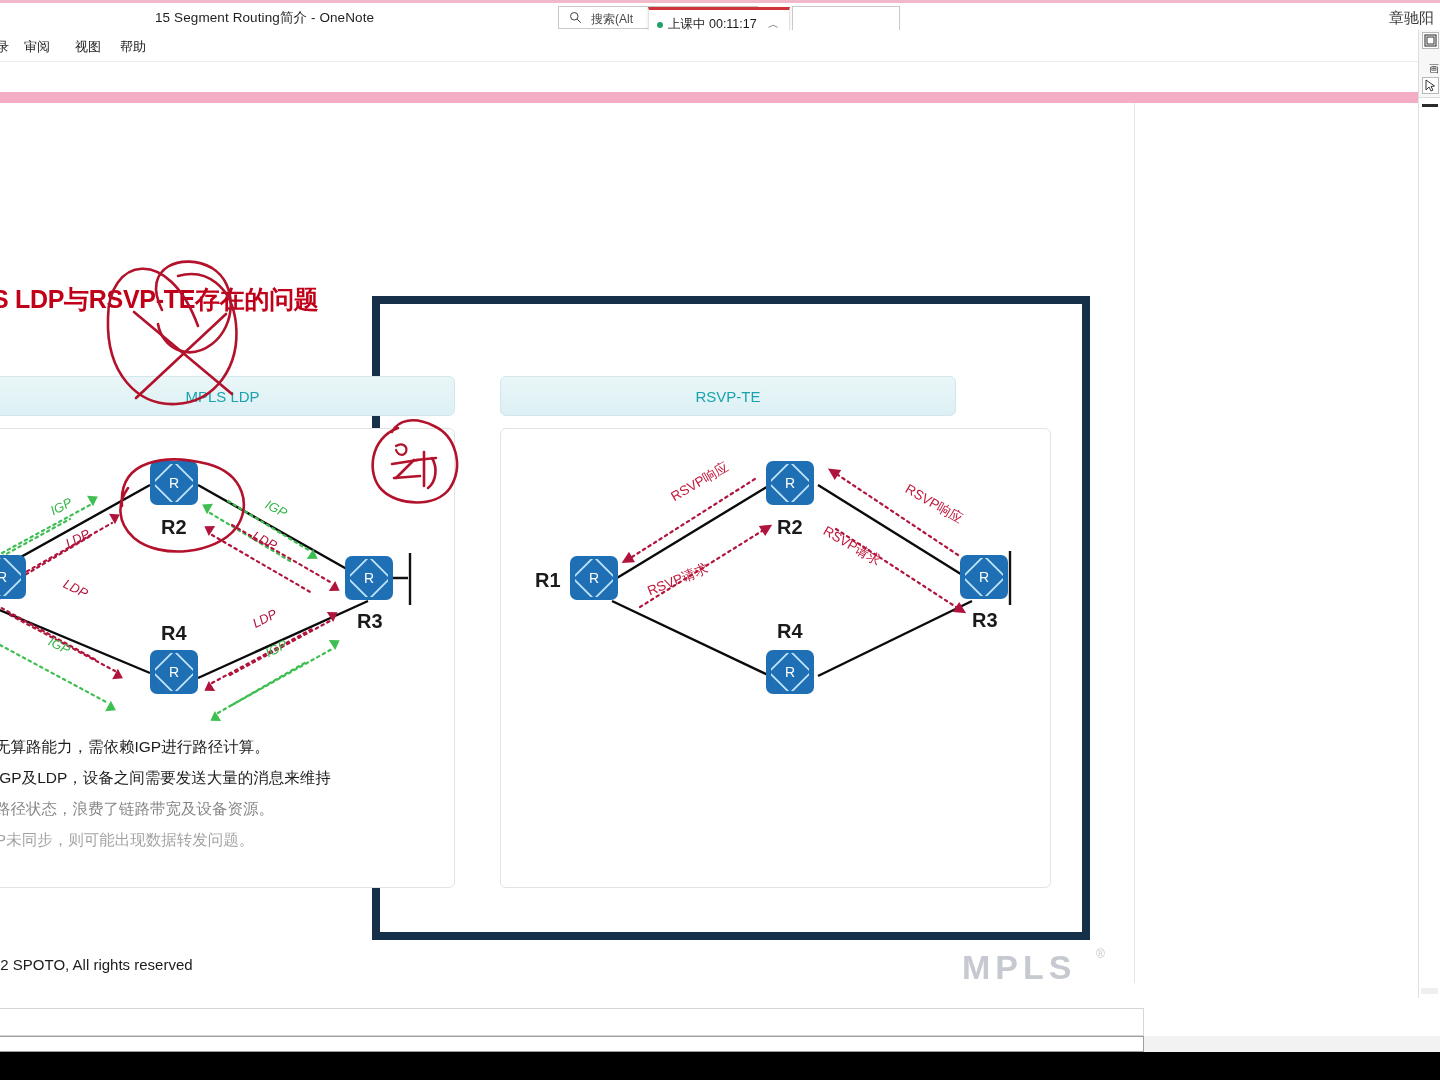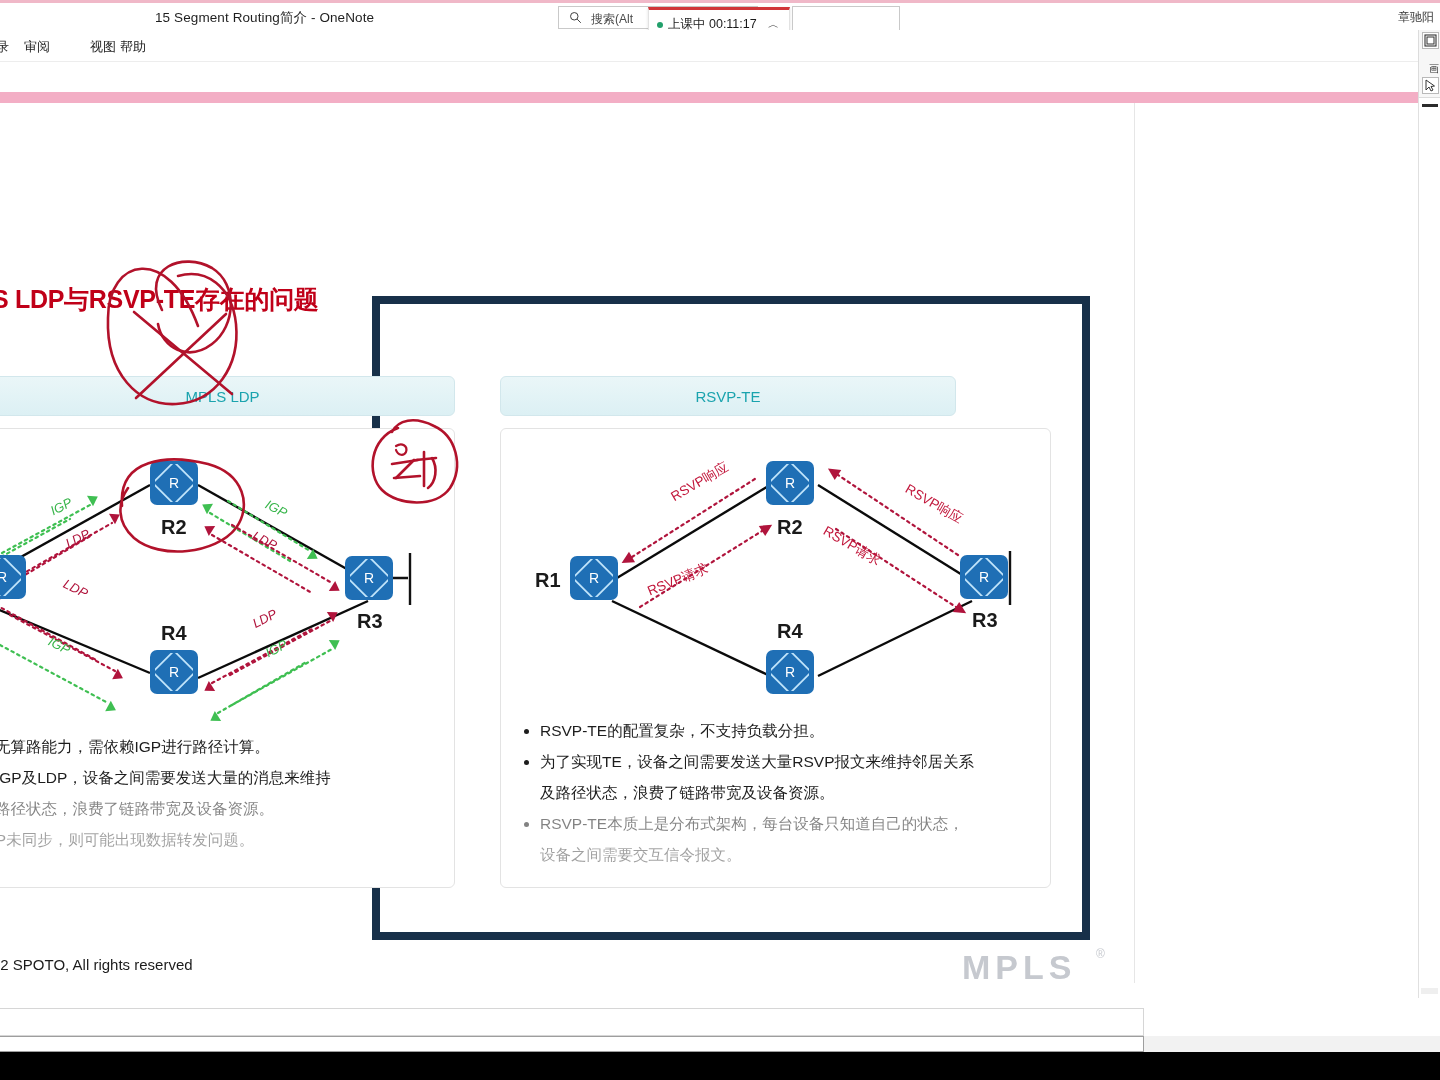--- a/index.html
+++ b/index.html
@@ -47,21 +47,21 @@
     white-space:nowrap;
   }
   .class-chevron {
     position:absolute; right:10px; top:7px; font-size:11px; color:#3a3a3a;
   }
   .blank-field {
     position:absolute; left:792px; top:3px; width:108px; height:25px;
     border:1px solid #c9c9c9; background:#fff;
   }
   .user-name {
-    position:absolute; right:6px; top:6px; font-size:12px; color:#3a3a3a;
+    position:absolute; right:6px; top:6px; font-size:15px; color:#3a3a3a;
     white-space:nowrap;
   }
 
   
   .ribbon {
     position:absolute; left:0; top:30px; width:1440px; height:32px;
     background:#ffffff; border-bottom:1px solid #ededed;
   }
   .ribbon-item {
     position:absolute; top:8px; font-size:13px; color:#232323; white-space:nowrap;
@@ -244,21 +244,21 @@
       <div class="class-chevron">︿</div>
     </div>
 
     <div class="blank-field"></div>
     <div class="user-name">章驰阳</div>
   </div>
 
   <div class="ribbon">
     <div class="ribbon-item" style="left:-4px">录</div>
     <div class="ribbon-item" style="left:24px">审阅</div>
-    <div class="ribbon-item" style="left:90px">视图</div>
+    <div class="ribbon-item" style="left:75px">视图</div>
     <div class="ribbon-item" style="left:120px">帮助</div>
   </div>
 
   <div class="tabstrip">
     <div class="sec-tab partial"></div>
 
     <div class="sec-tab" style="left:12px;width:45px;background:#8fd6e8">IPv6</div>
     <div class="sec-tab" style="left:62px;width:67px;background:#c8e89a">IPv6路由</div>
     <div class="sec-tab" style="left:133px;width:66px;background:#a8e2a0">IPv6隧道</div>
     <div class="sec-tab" style="left:203px;width:46px;background:#a7e3dd">QoS</div>
@@ -426,29 +426,20 @@
     <div class="rlabel" style="left:535px;top:466px">R1</div>
     <div class="rlabel" style="left:777px;top:413px">R2</div>
     <div class="rlabel" style="left:972px;top:506px">R3</div>
     <div class="rlabel" style="left:777px;top:517px">R4</div>
 
     <div class="proto-label proto-rsvp" style="left:668px;top:370px;transform:rotate(-30deg)">RSVP响应</div>
     <div class="proto-label proto-rsvp" style="left:902px;top:392px;transform:rotate(30deg)">RSVP响应</div>
     <div class="proto-label proto-rsvp" style="left:646px;top:468px;transform:rotate(-22deg)">RSVP请求</div>
     <div class="proto-label proto-rsvp" style="left:820px;top:434px;transform:rotate(30deg)">RSVP请求</div>
 
-    <div class="bullets right">
-      <ul>
-        <li>RSVP-TE的配置复杂，不支持负载分担。</li>
-        <li>为了实现TE，设备之间需要发送大量RSVP报文来维持邻居关系</li>
-        <li style="list-style:none">及路径状态，浪费了链路带宽及设备资源。</li>
-        <li class="faded">RSVP-TE本质上是分布式架构，每台设备只知道自己的状态，</li>
-        <li class="faded2" style="list-style:none">设备之间需要交互信令报文。</li>
-      </ul>
-    </div>
 
     <div class="footer-copy">22 SPOTO, All rights reserved</div>
     <div class="spoto-logo">MPLS</div>
     <div class="spoto-reg">®</div>
 
     <svg class="ink" viewBox="0 0 1135 880">
       <g fill="none" stroke="#b2122b" stroke-width="2.6" stroke-linecap="round" stroke-linejoin="round">
 
         <path d="M198,120 C168,38 108,52 108,112 C106,168 138,200 176,198 C216,196 240,160 236,118 C232,80 206,62 178,70"></path>
 

